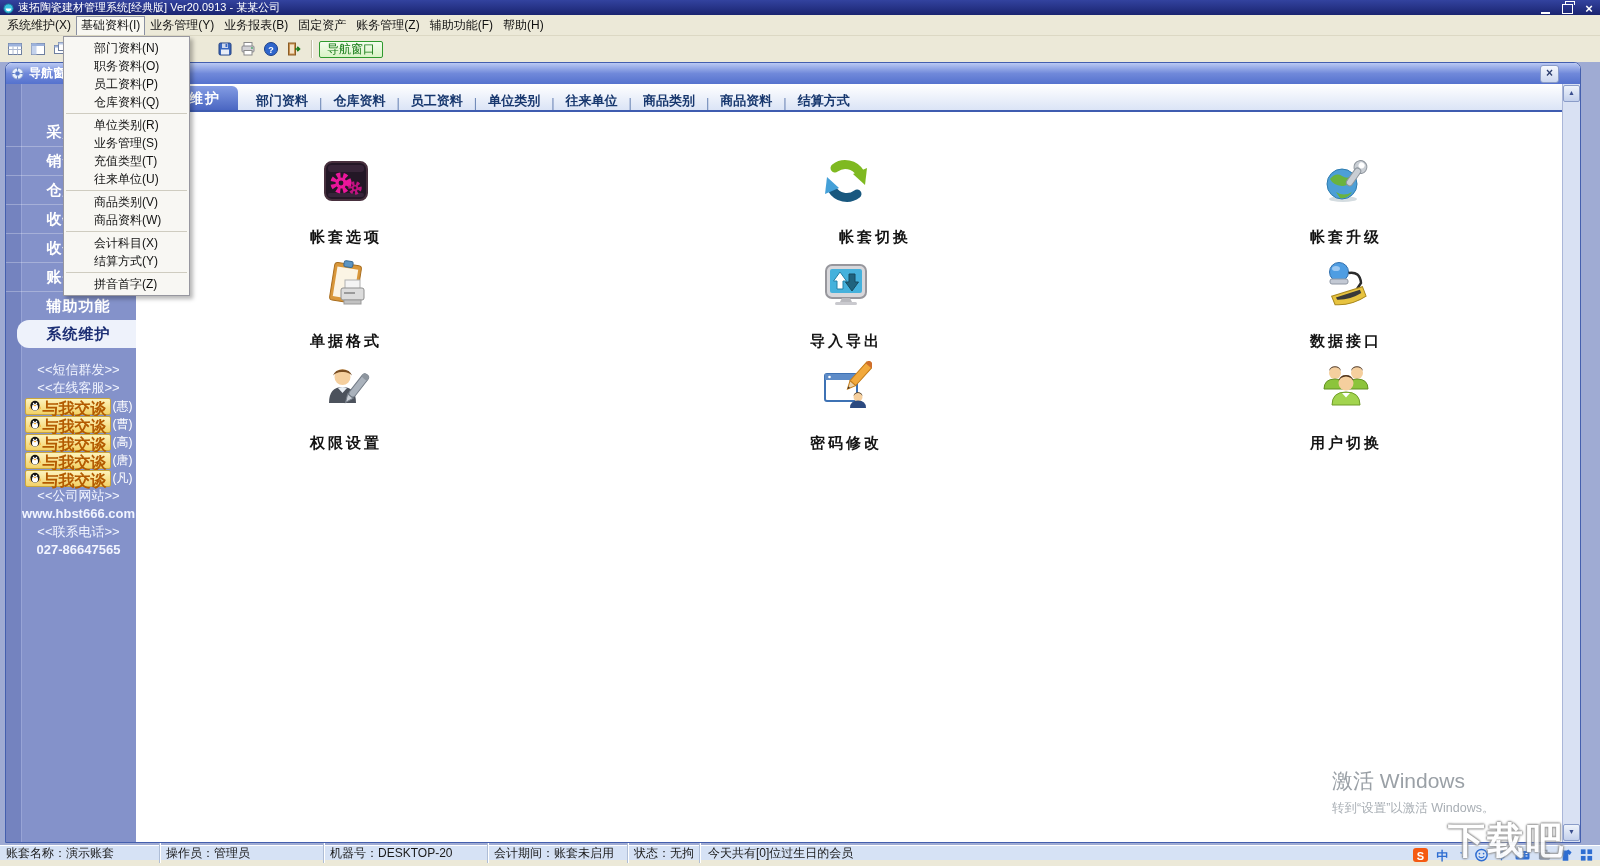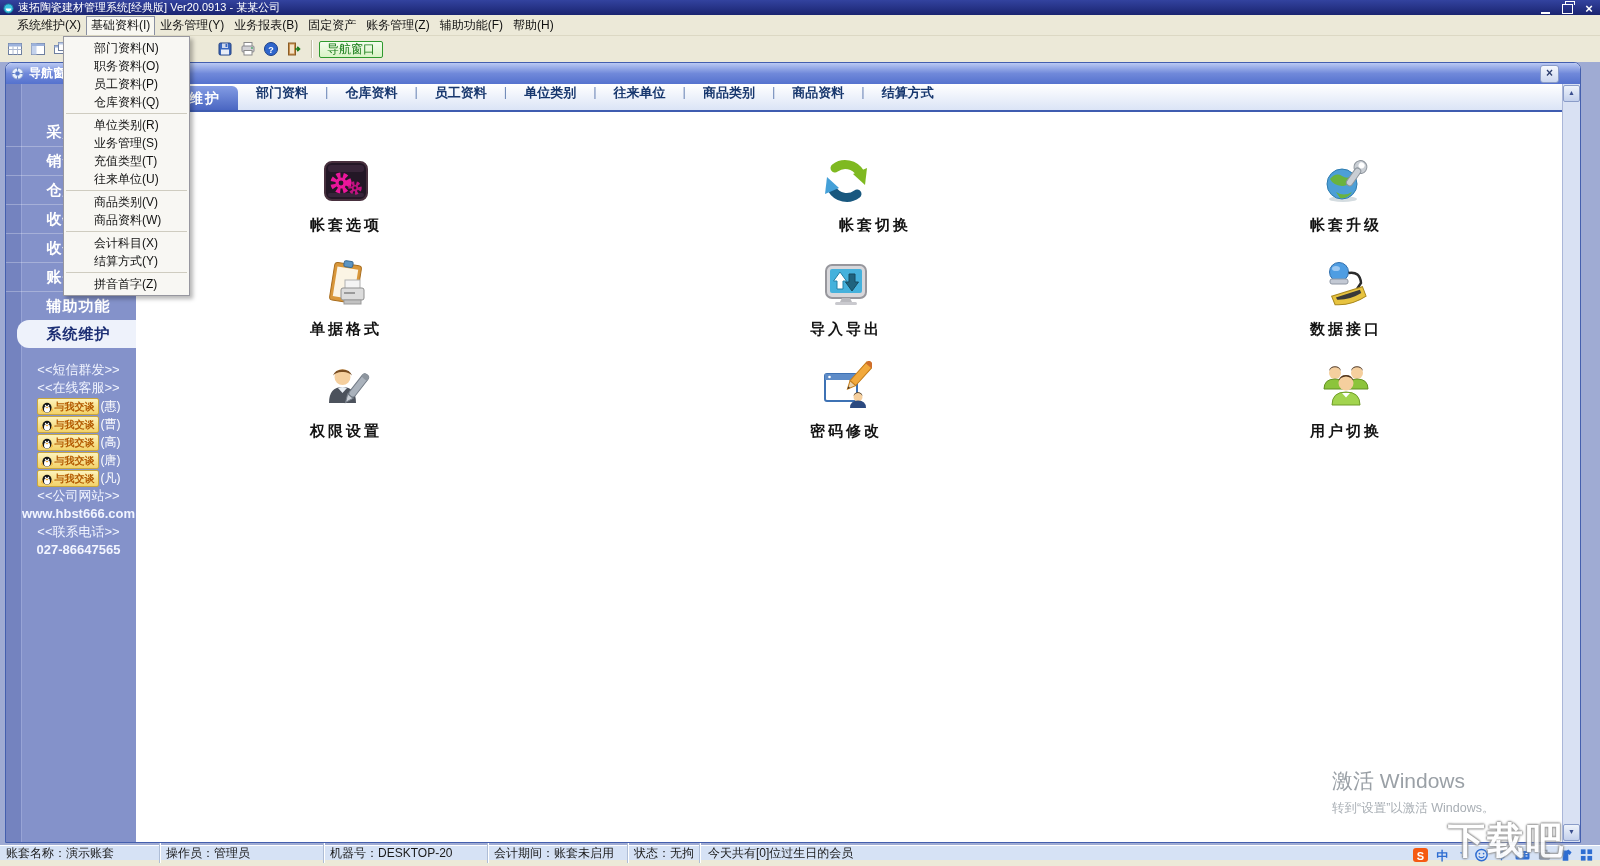--- a/index.html
+++ b/index.html
@@ -13,21 +13,21 @@
   .app-ico{margin:1px 4px 0 3px}
   .tb-ctrls{position:absolute;right:4px;top:1px;display:flex;gap:8px;align-items:center;height:13px}
   .ctrl{width:14px;height:12px;display:flex;align-items:flex-end;justify-content:center;color:#fff;cursor:pointer}
   .c-min{height:10px;width:9px;border-bottom:2px solid #fff}
   .c-res{position:relative;width:9px;height:8px;border:1px solid #fff}
   .c-res::before{content:"";position:absolute;left:2px;top:-4px;width:8px;height:3px;border:1px solid #fff;border-bottom:none}
   .c-close{font-size:13px;line-height:11px;font-weight:bold}
 
   
   .menubar{position:absolute;left:0;top:15px;width:1600px;height:21px;background:#ece9d8;
-    border-bottom:1px solid #dcd8c4;display:flex;align-items:center;font-size:12px;color:#111;padding-left:12px;box-sizing:border-box}
+    border-bottom:1px solid #dcd8c4;display:flex;align-items:center;font-size:12px;color:#111;padding-left:2px;box-sizing:border-box}
   .menu-item{padding:1px 5px;height:17px;line-height:17px;cursor:default;white-space:nowrap}
   .menu-item.open{background:#f8f7f1;border:1px solid #8a90a2;border-bottom:none;padding:0 4px 1px 4px}
 
   
   .toolbar{position:absolute;left:0;top:36px;width:1600px;height:26px;background:#ece9d8;
     display:flex;align-items:center;padding-left:3px;box-sizing:border-box}
   .tool-btn{width:21px;height:21px;display:flex;align-items:center;justify-content:center;border:1px solid transparent;border-radius:2px}
   .tool-spacer{width:118px;height:1px}
   .tool-sep{width:1px;height:18px;background:#c2bea8;border-right:1px solid #fff;margin:0 6px}
   .nav-btn{border:1px solid #2e9a2e;background:linear-gradient(#f4fdee,#d9f3c6);color:#157a15;
@@ -48,39 +48,39 @@
   .side-strip{position:absolute;left:0;top:0;width:15px;height:100%;background:#7483bf;border-right:1px solid #98a4d6}
   .modules{position:relative;margin-top:34px;z-index:1}
   .module{height:28px;line-height:28px;text-align:center;color:#fff;font-weight:bold;font-size:15px;
     padding-left:15px;border-top:1px solid rgba(255,255,255,.28);cursor:pointer;letter-spacing:1px}
   .module:first-child{border-top:none}
   .module.selected{background:#eef2fb;color:#1d2f74;margin-left:11px;padding-left:4px;border-radius:12px 0 0 12px;border-top:none}
   .side-links{position:relative;z-index:1;margin-top:13px;padding-left:15px;text-align:center;color:#f2f5ff;font-size:13px}
   .side-link{height:18px;line-height:18px;cursor:pointer;white-space:nowrap}
   .side-text{height:18px;line-height:18px;font-weight:bold;white-space:nowrap}
   .qq-row{display:flex;align-items:center;justify-content:center;gap:2px;height:18px;cursor:pointer}
-  .qq-btn{display:inline-flex;align-items:flex-end;gap:2px;background:linear-gradient(#fdf3bd,#f3d268);
-    border:1px solid #c9a63e;border-radius:2px;padding:0 3px;height:15px;font-size:10px;color:#b35a00;font-weight:bold;white-space:nowrap}
+  .qq-btn{display:inline-flex;align-items:flex-start;gap:2px;background:linear-gradient(#fdf3bd,#f3d268);
+    border:1px solid #c9a63e;border-radius:2px;padding:0 3px;height:15px;font-size:16px;color:#b35a00;font-weight:bold;white-space:nowrap}
   .qq-suffix{color:#fff;font-size:12px;white-space:nowrap}
 
   
   .content{flex:1;display:flex;flex-direction:column;background:#fff;min-width:0}
   .tabrow{height:26px;flex:none;background:linear-gradient(#ffffff,#dbe4f6);border-bottom:2px solid #3f5cb0;
     display:flex;align-items:flex-end;padding-left:4px;box-sizing:content-box}
   .tab{height:24px;line-height:24px;padding:0 17px;background:linear-gradient(#839ce4,#4a66c2);color:#fff;
     font-weight:bold;font-size:14px;border-radius:6px 6px 0 0;letter-spacing:2px;cursor:pointer}
-  .tab-links{display:flex;align-items:flex-start;height:26px;margin-left:18px;font-size:13px;font-weight:600;color:#17376e;gap:17px}
+  .tab-links{display:flex;align-items:flex-end;height:26px;margin-left:18px;font-size:13px;font-weight:600;color:#17376e;gap:11px}
   .tab-link{cursor:pointer;white-space:nowrap}
   .tab-sep{color:#7089b8;font-weight:normal}
 
   
   .canvas{flex:1;position:relative;background:#fff}
   .shortcut{position:absolute;width:130px;text-align:center;cursor:pointer}
   .shortcut .ic{width:52px;height:52px;margin:0 auto}
-  .shortcut .lbl{margin-top:9px;font-size:15px;font-weight:bold;color:#141414;letter-spacing:3px;white-space:nowrap}
+  .shortcut .lbl{margin-top:21px;font-size:15px;font-weight:bold;color:#141414;letter-spacing:3px;white-space:nowrap}
 
   
   .vscroll{width:17px;flex:none;background:#d9e1f3;border-left:1px solid #aab6d8;display:flex;
     flex-direction:column;align-items:center;justify-content:space-between;padding:1px 0}
   .vs-btn{width:15px;height:15px;background:linear-gradient(#eef3fb,#c3d0ec);border:1px solid #8a9cc8;border-radius:2px;
     font-size:7px;color:#3a4e8e;line-height:13px;text-align:center;cursor:pointer}
 
   
   .statusbar{position:absolute;left:0;top:845px;width:1600px;height:15px;background:#d6e2f5;border-top:1px solid #fff;
     display:flex;align-items:center;font-size:12px;color:#1a1a1a;box-sizing:border-box}

